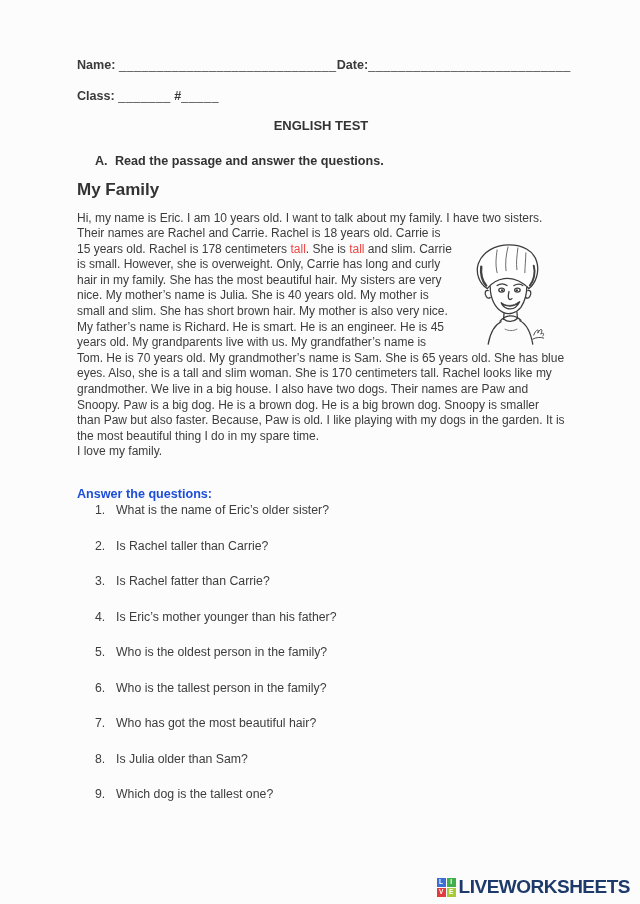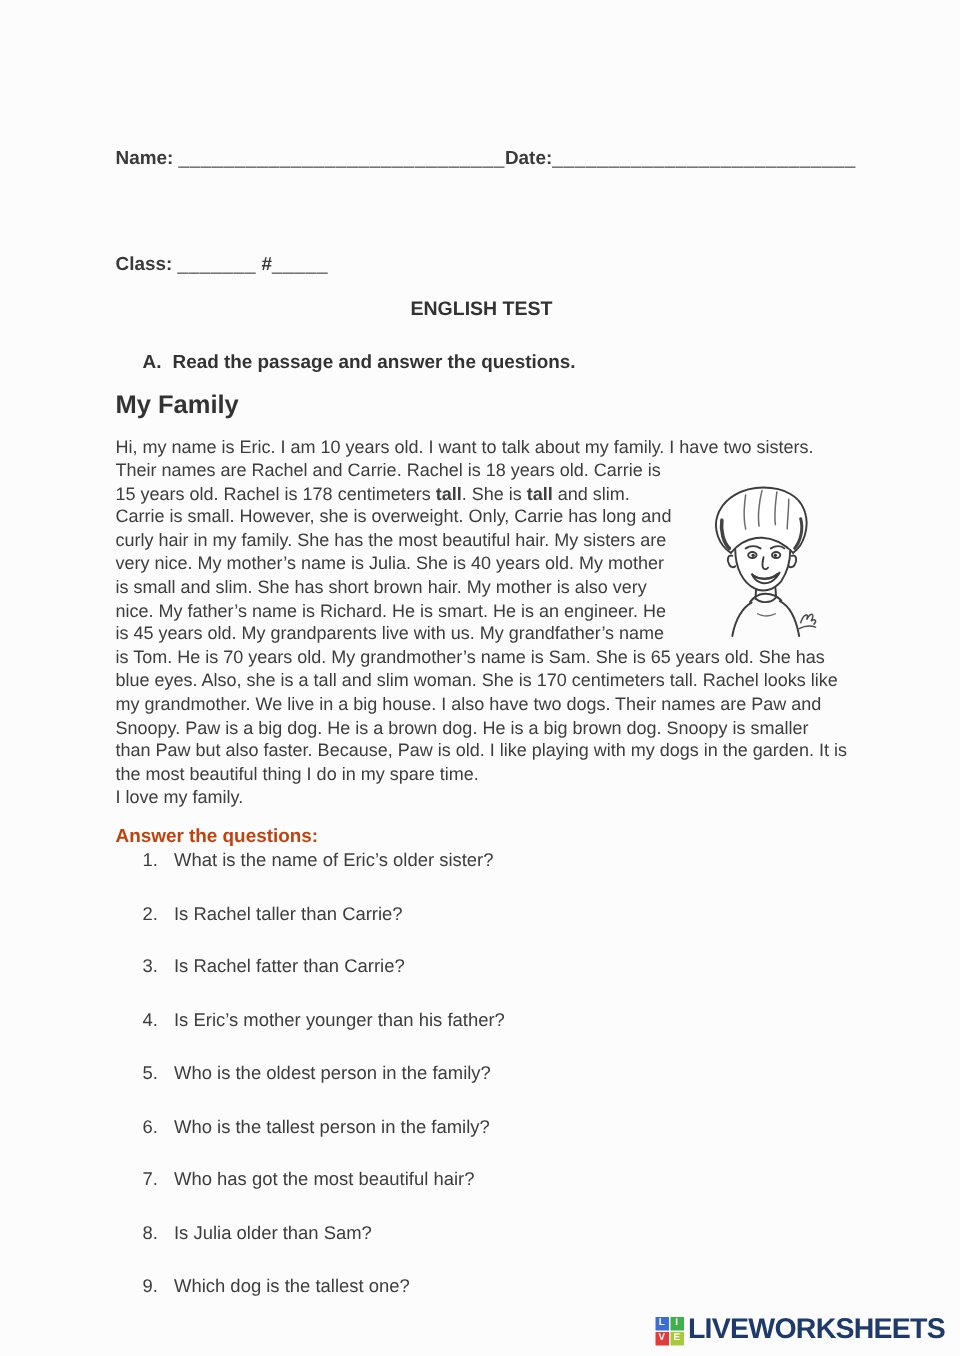--- a/index.html
+++ b/index.html
@@ -10,21 +10,21 @@
     color: #3a3a3a;
     position: relative;
     overflow: hidden;
   }
   .page {
     position: absolute; inset: 0;
     padding: 58px 75px 0 77px;
     box-sizing: border-box;
   }
   .meta-row { display: flex; font-size: 12.6px; line-height: 15px; }
-  .meta-field { font-weight: 700; white-space: nowrap; margin-top: 40px; }
+  .meta-field { font-weight: 700; white-space: nowrap; }
   .meta-field .line { font-weight: 400; letter-spacing: 0.5px; color: #4a4a4a; }
   .field-name { width: 268px; }
   .class-row { margin-top: 16px; }
   .title-block {
     margin-top: 14px; text-align: center;
     font-weight: 700; font-size: 13px; line-height: 15.5px;
     color: #333;
   }
   .instruction {
     margin-top: 20px; padding-left: 18px;
@@ -34,32 +34,32 @@
   .instruction .prefix { width: 20px; }
   .passage-heading {
     margin-top: 13px; font-weight: 700; font-size: 17px; line-height: 15px;
     color: #333;
   }
   .passage {
     margin: 14px 0 0 0;
     font-size: 12px; line-height: 15.6px;
     color: #3d3d3d;
   }
-  .passage b { font-weight: 700; color: #404040; }
+  .passage b { font-weight: 400; color: #ef4444; }
   .float-top { float: right; width: 0; height: 31px; }
   .float-illu {
     float: right; clear: right;
     width: 112px; height: 106px;
     display: flex; justify-content: center; align-items: flex-start;
   }
   .answers-heading {
     clear: both;
-    margin-top: 10px;
+    margin-top: 27px;
     font-weight: 700; font-size: 12.6px; line-height: 15px;
-    color: #c2410c;
+    color: #1d4ed8;
   }
   ol.questions {
     list-style: none; margin: 1px 0 0 0; padding: 0 0 0 18px;
   }
   ol.questions li {
     display: flex; font-size: 12.3px; line-height: 15px;
     margin-bottom: 20.5px; color: #3d3d3d;
   }
   ol.questions li .num { width: 21px; flex: none; }
   ol.questions li:last-child { margin-top: 9px; }

